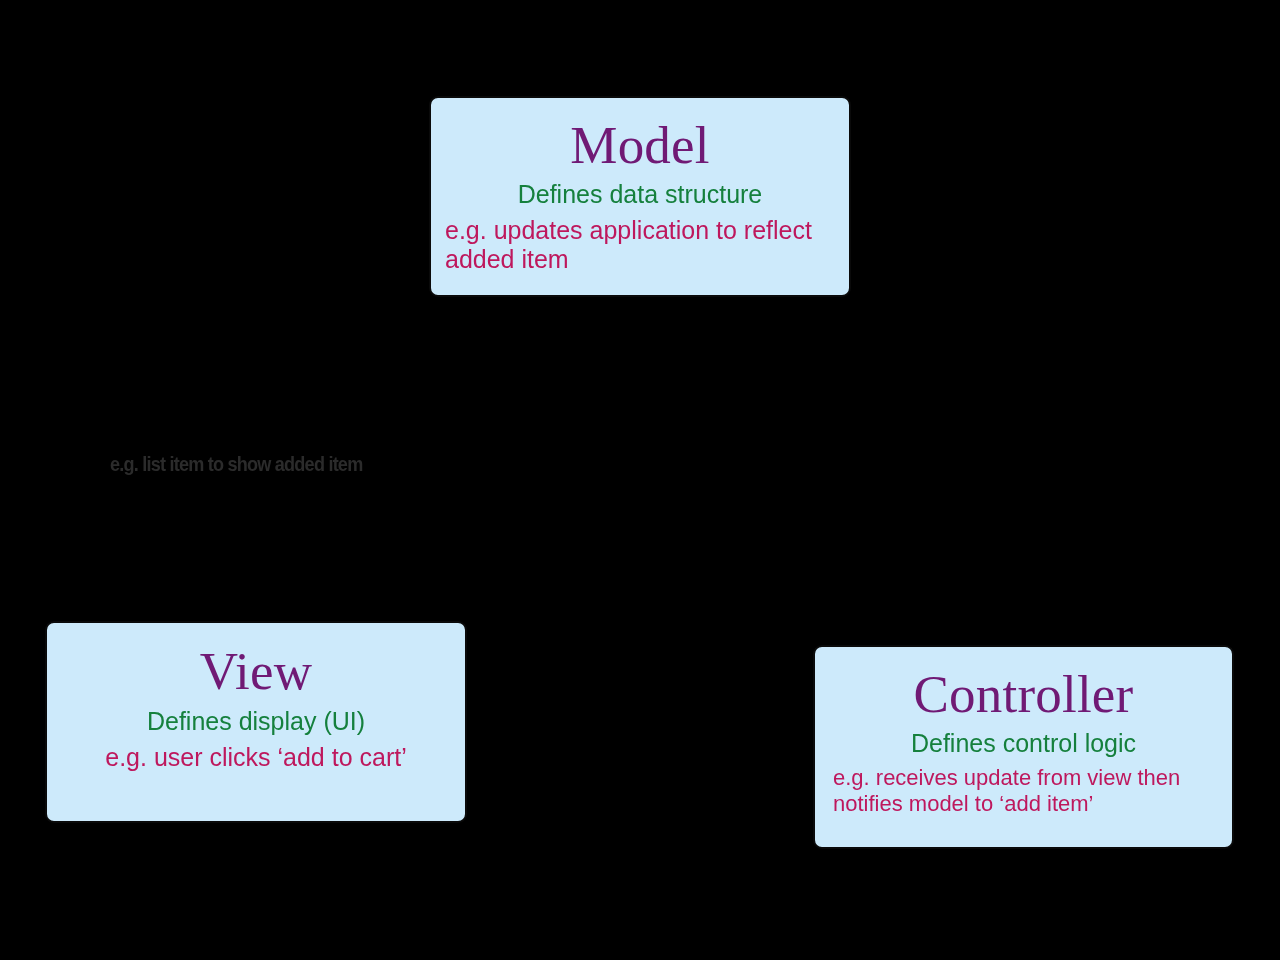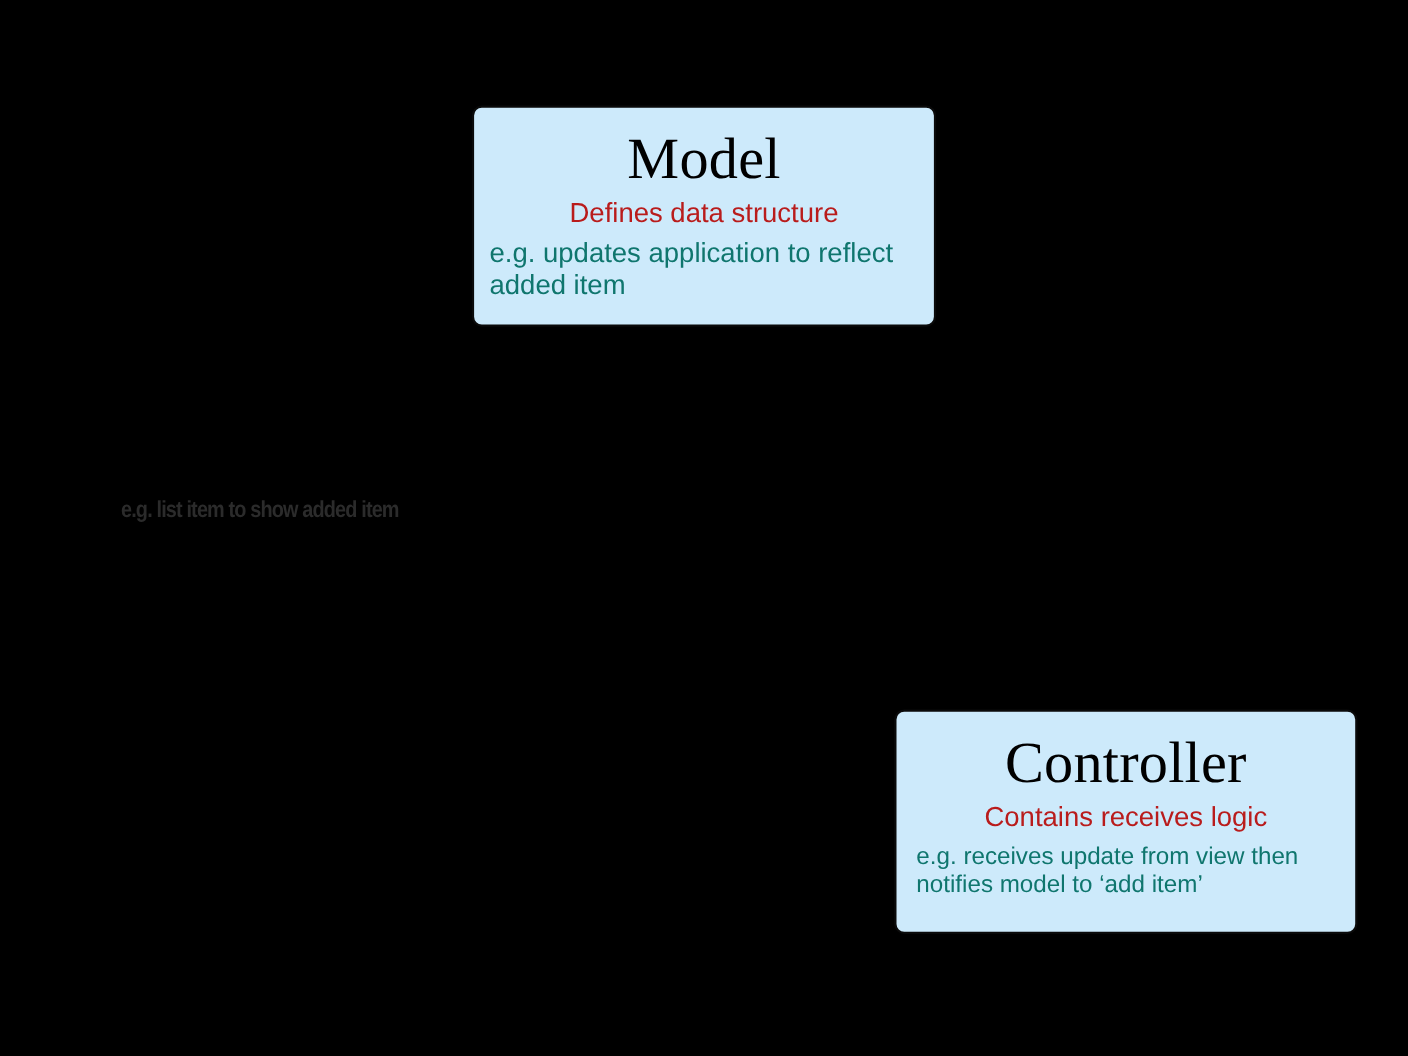--- a/index.html
+++ b/index.html
@@ -32,35 +32,35 @@
     background: #cdeafb;
     border: 2px solid #0a0a0a;
     border-radius: 9px;
     text-align: center;
     overflow: hidden;
     padding: 0;
   }
 
   .node-title {
     font-family: "Liberation Serif", serif;
-    color: #000000;
+    color: #701a75;
     font-weight: normal;
     line-height: 1.0;
     letter-spacing: 0.2px;
   }
 
   .node-subtitle {
     font-family: "Liberation Sans", sans-serif;
-    color: #b91c1c;
+    color: #15803d;
     line-height: 1.15;
   }
 
   .node-example {
     font-family: "Liberation Sans", sans-serif;
-    color: #0f766e;
+    color: #be185d;
     line-height: 1.18;
     text-align: left;
   }
 
   
   #node-model {
     left: 429px;
     top: 96px;
     width: 422px;
     height: 201px;
@@ -143,22 +143,27 @@
 <body>
 
 <div id="canvas">
 
   <div class="node" id="node-model">
     <div class="node-title">Model</div>
     <div class="node-subtitle">Defines data structure</div>
     <div class="node-example">e.g. updates application to reflect added item</div>
   </div>
 
+  <div class="node" id="node-view">
+    <div class="node-title">View</div>
+    <div class="node-subtitle">Defines display (UI)</div>
+    <div class="node-example">e.g. user clicks ‘add to cart’</div>
+  </div>
 
   <div class="node" id="node-controller">
     <div class="node-title">Controller</div>
-    <div class="node-subtitle">Contains receives logic</div>
+    <div class="node-subtitle">Defines control logic</div>
     <div class="node-example">e.g. receives update from view then notifies model to ‘add item’</div>
   </div>
 
   <div id="annotation-view-model">e.g. list item to show added item</div>
 
 </div>
 
 </body></html>

